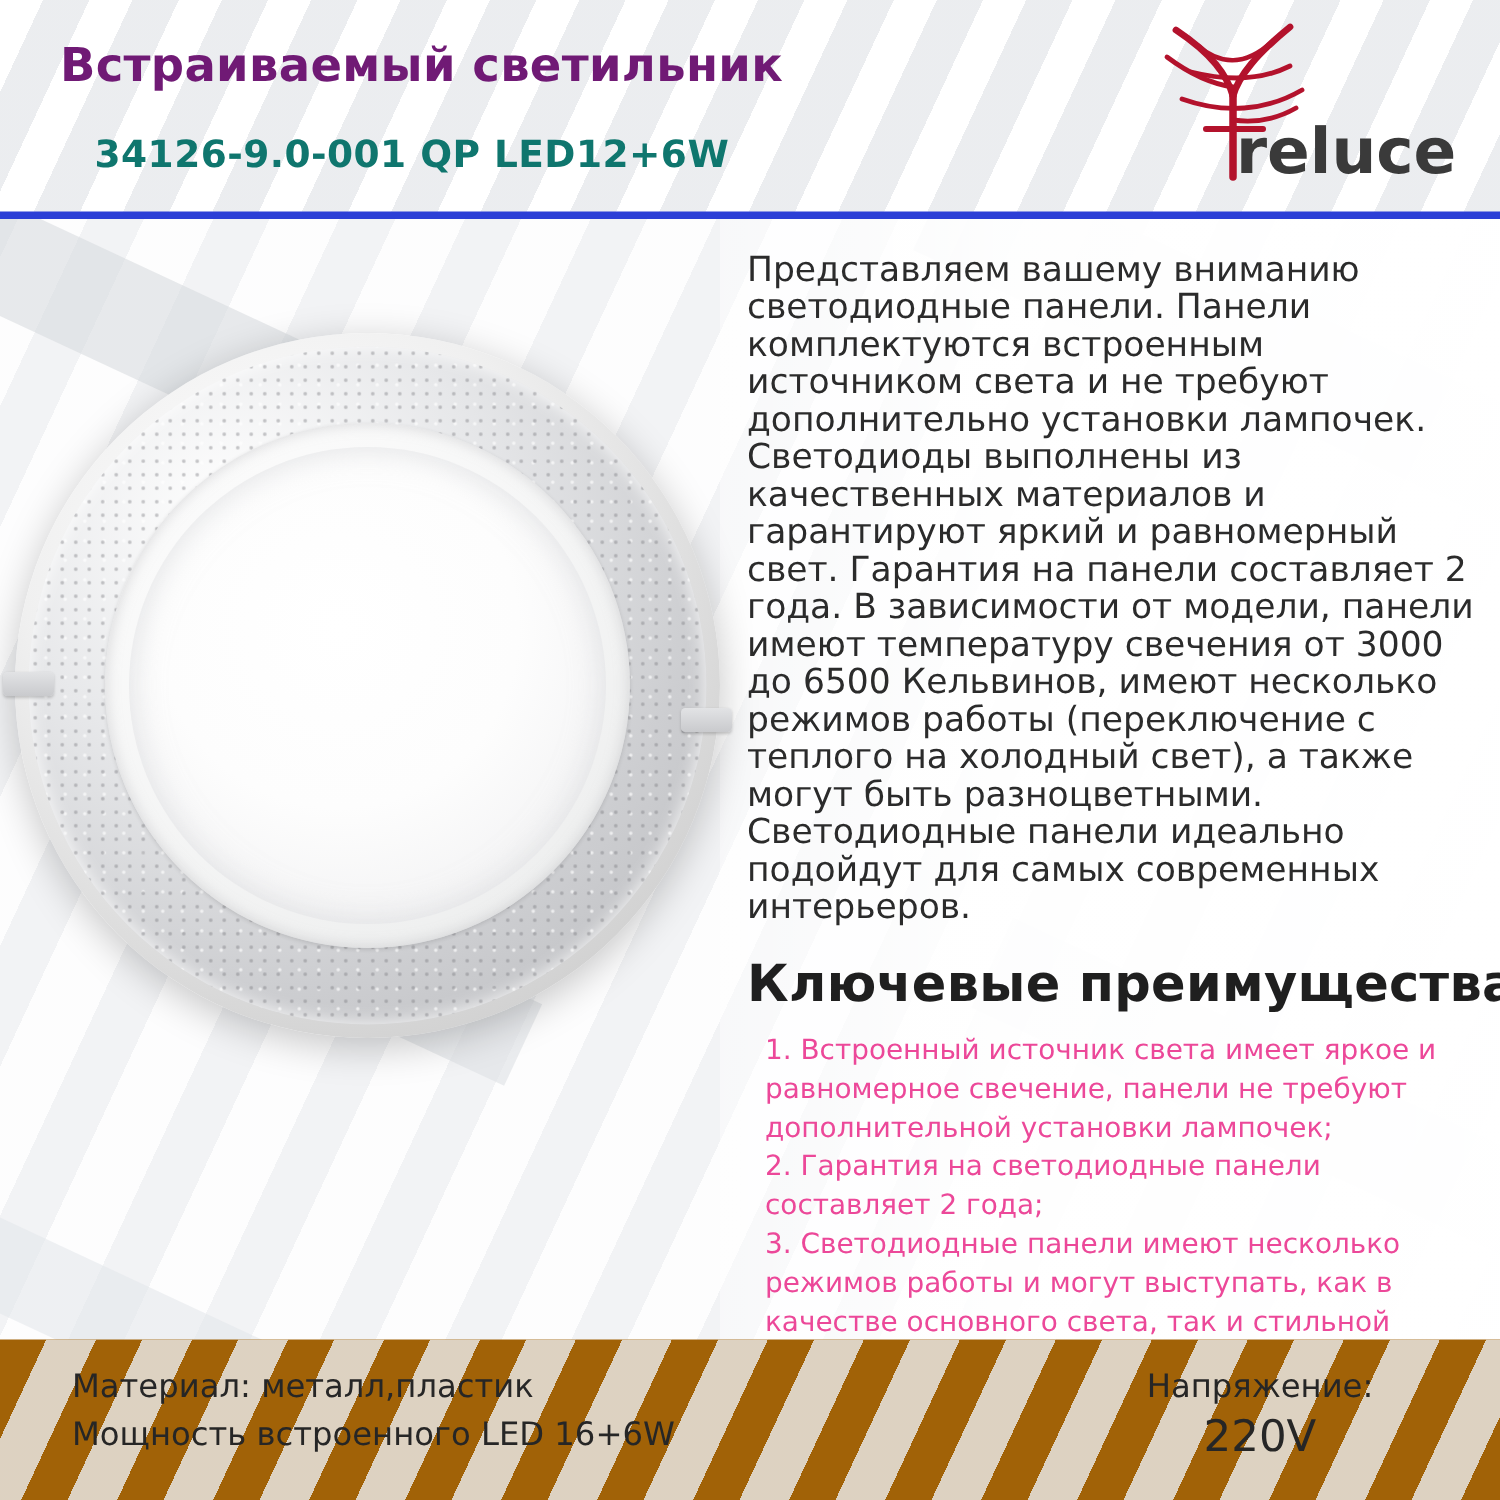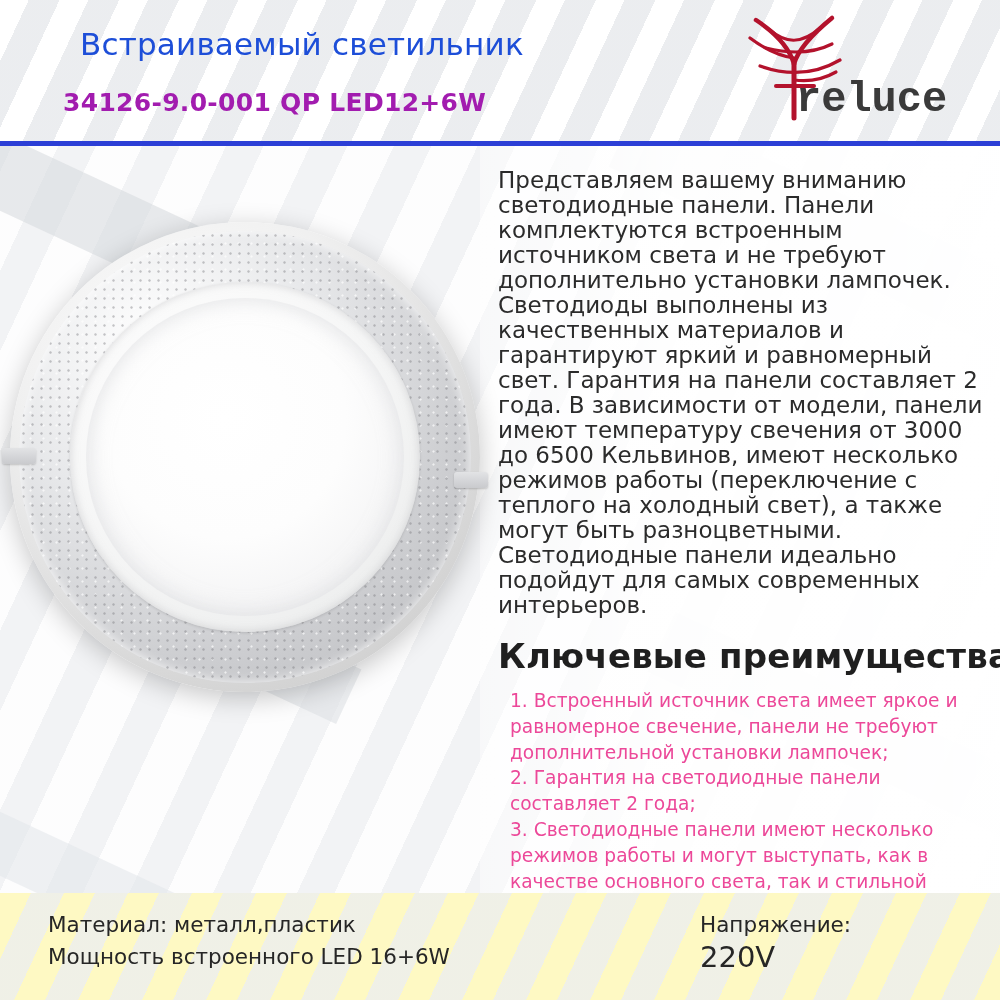--- a/index.html
+++ b/index.html
@@ -47,45 +47,43 @@
     top: 141px;
     width: 1000px;
     height: 5px;
     background: #2c3fd6;
   }
   .title-main {
     position: absolute;
     left: 40px;
     top: 26px;
     font-size: 31px;
-    font-weight: normal;
-    color: #1d4ed8;
+    font-weight: bold;
+    color: #701a75;
     letter-spacing: 0.2px;
     white-space: nowrap;
-    margin-left: 40px;
   }
   .title-sub {
     position: absolute;
     left: 63px;
     top: 88px;
     font-size: 25px;
     font-weight: bold;
-    color: #a21caf;
+    color: #0f766e;
     letter-spacing: 0.3px;
     white-space: nowrap;
   }
 
   
   .logo {
     position: absolute;
-    right: 44px;
+    right: 16px;
     top: 14px;
     width: 220px;
     height: 112px;
-    font-family: Liberation Mono, monospace;
   }
   .logo svg { display: block; }
   .logo-text {
     position: absolute;
     left: 60px;
     top: 62px;
     font-size: 42px;
     font-weight: bold;
     color: #3a3a3a;
     letter-spacing: 0px;
@@ -221,21 +219,21 @@
     white-space: pre-line;
   }
 
   
   .footer {
     position: absolute;
     left: 0;
     top: 893px;
     width: 1000px;
     height: 107px;
-    background: #fef9c3;
+    background: #a16207;
     overflow: hidden;
   }
   .footer-stripes {
     position: absolute;
     inset: 0;
     background:
       repeating-linear-gradient(115deg,
         rgba(240,241,243,0) 0px,
         rgba(240,241,243,0) 28px,
         rgba(236,238,240,0.8) 28px,
@@ -251,20 +249,21 @@
     font-size: 21.5px;
     color: #262626;
     line-height: 32px;
     white-space: nowrap;
   }
   .f-right {
     position: absolute;
     left: 700px;
     top: 16px;
     width: 280px;
+    text-align: center;
   }
   .f-right .f-label {
     font-size: 21.5px;
     color: #262626;
     line-height: 32px;
     white-space: nowrap;
   }
   .f-right .f-value {
     font-size: 29px;
     color: #262626;

